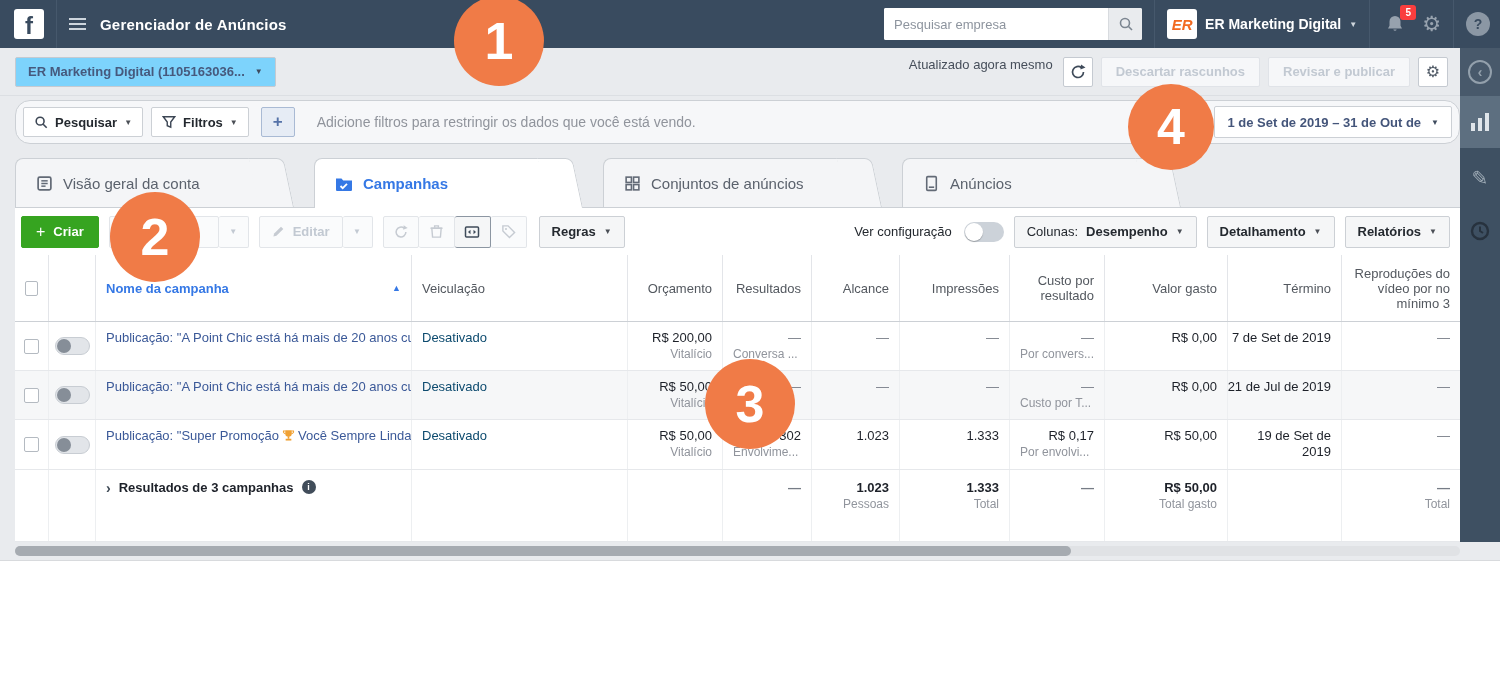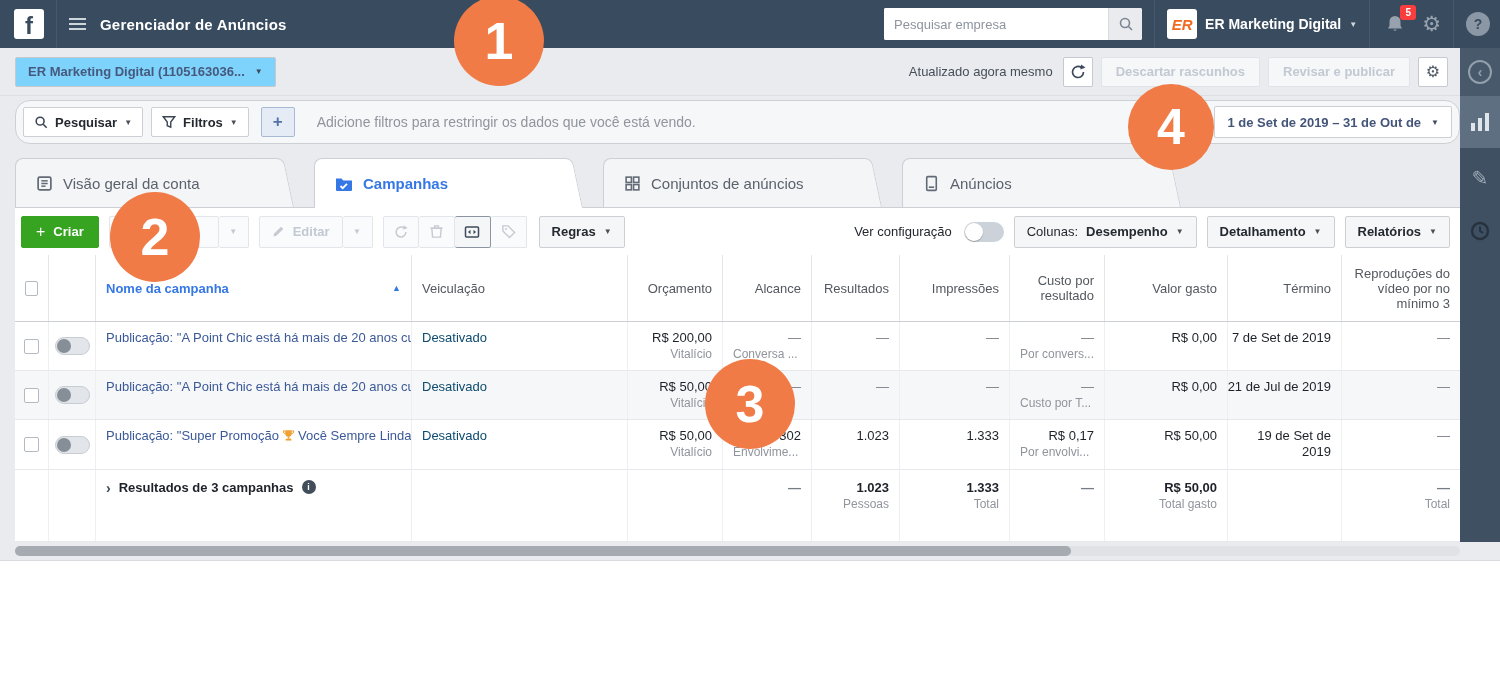--- a/index.html
+++ b/index.html
@@ -28,21 +28,21 @@
   .caret.dis { color:#c2c9d2; }
   .caret.navy { color:#3e4b5e; }
   .bell { position:relative; width:26px; height:26px; display:flex; align-items:center; justify-content:center; cursor:pointer; }
   .badge { position:absolute; top:-6px; right:-8px; min-width:16px; height:15px; background:#fa3e3e; color:#fff; border-radius:3px; font-size:10px; font-weight:bold; display:flex; align-items:center; justify-content:center; padding:0 3px; }
   .gear-glyph { font-size:21px; color:#98a3af; cursor:pointer; font-style:normal; }
   .help { width:24px; height:24px; border-radius:50%; background:#8b97a4; color:#394b5f; font-weight:bold; font-size:14px; display:flex; align-items:center; justify-content:center; cursor:pointer; }
 
   
   .subheader { position:absolute; top:48px; left:0; right:40px; height:48px; display:flex; align-items:center; padding:0 12px 0 15px; border-bottom:1px solid #dcdfe3; }
   .acct-select { height:30px; background:#7dd3fc; border:1px solid #c5cad1; border-radius:2px; padding:0 12px; font:bold 13px "Liberation Sans",sans-serif; color:#46597d; display:flex; align-items:center; gap:10px; cursor:pointer; }
-  .sub-right { margin-left:auto; display:flex; align-items:center; gap:8px; }
+  .sub-right { margin-left:auto; display:flex; gap:8px; }
   .updated { color:#464e5a; margin-right:2px; }
   .sq-btn { width:30px; height:30px; background:#fff; border:1px solid #c5cad1; border-radius:2px; display:flex; align-items:center; justify-content:center; cursor:pointer; }
   .btn-dis { height:30px; padding:0 14px; background:#f6f7f9; border:1px solid #e0e3e8; border-radius:2px; font:bold 13px "Liberation Sans",sans-serif; color:#c2c9d2; }
 
   
   .filterbar { position:absolute; top:100px; left:15px; width:1445px; height:44px; background:#f6f7f9; border:1px solid #ccd0d5; border-radius:15px; display:flex; align-items:center; padding:0 7px; gap:8px; }
   .fbtn { height:30px; background:#fff; border:1px solid #ccd0d5; border-radius:2px; padding:0 10px; display:flex; align-items:center; gap:7px; font:bold 13px "Liberation Sans",sans-serif; color:#24292f; cursor:pointer; }
   .plusbtn { width:34px; height:30px; background:#e6ecf5; border:1px solid #a9bad4; border-radius:2px; color:#5572a8; font-size:17px; font-weight:bold; cursor:pointer; margin-left:4px; }
   .fplaceholder { color:#90949c; font-size:14px; margin-left:14px; }
   .datebtn { margin-left:auto; height:32px; background:#fff; border:1px solid #ccd0d5; border-radius:2px; padding:0 12px; display:flex; align-items:center; gap:10px; font:bold 13px "Liberation Sans",sans-serif; color:#44557a; cursor:pointer; }
@@ -349,24 +349,24 @@
         <span>Nome da campanha</span>
         <span class="sort">▲</span>
       </div>
       <div class="hc">
           <span>Veiculação</span>
         </div>
       <div class="hc num">
           <span>Orçamento</span>
         </div>
       <div class="hc num">
+          <span>Resultados</span>
+        </div>
+      <div class="hc num">
           <span>Alcance</span>
-        </div>
-      <div class="hc num">
-          <span>Resultados</span>
         </div>
       <div class="hc num">
           <span>Impressões</span>
         </div>
       <div class="hc num">
           <span>Custo por resultado</span>
         </div>
       <div class="hc num">
           <span>Valor gasto</span>
         </div>

